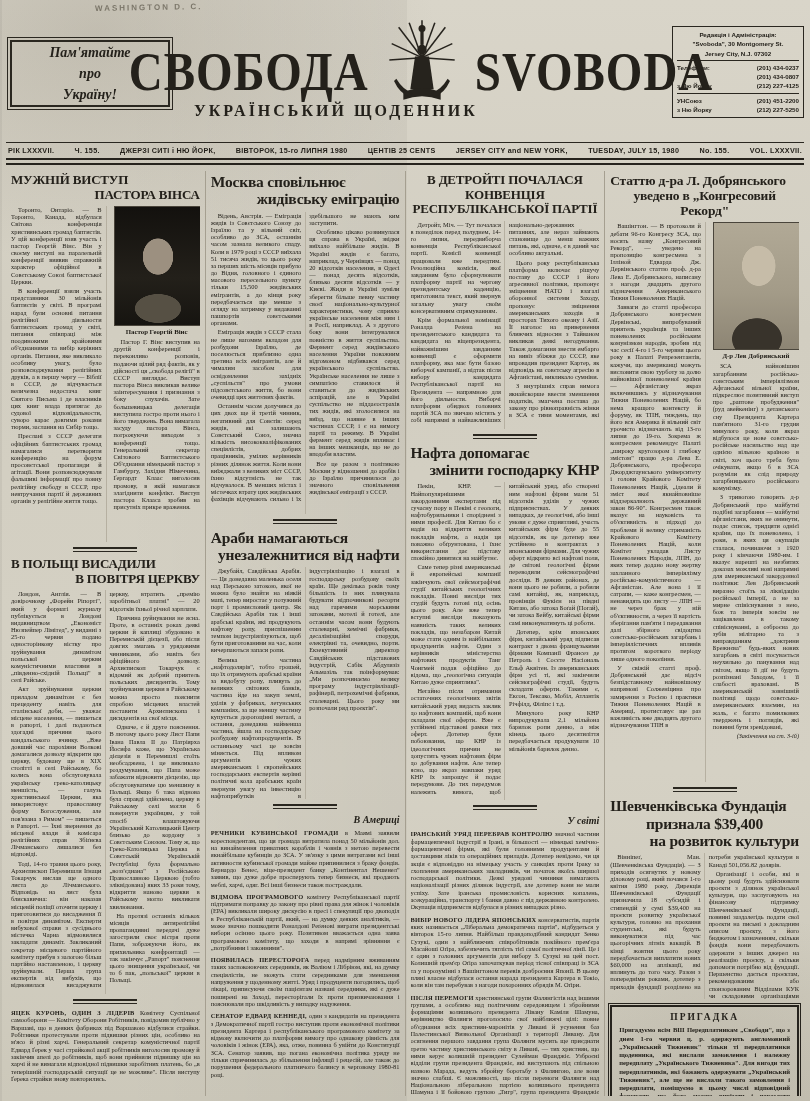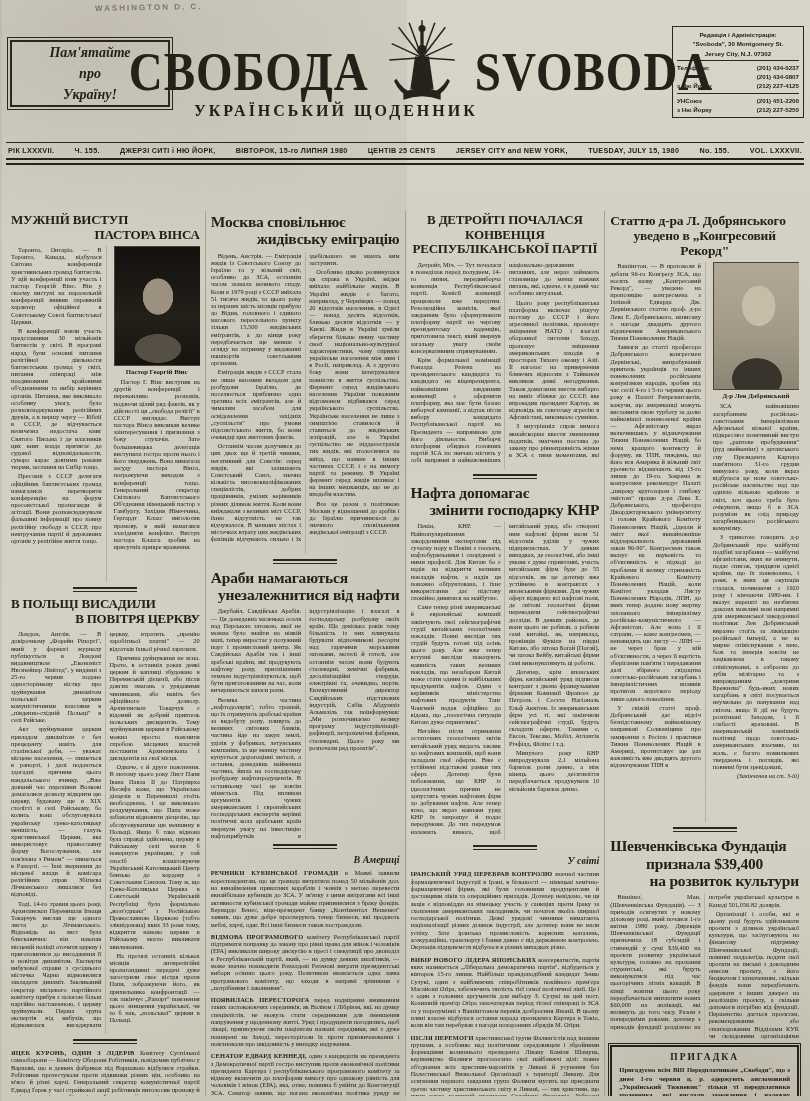--- a/index.html
+++ b/index.html
@@ -33,21 +33,21 @@
   .info-box .hdr{text-align:center;}
   .info-sep{border-top:1px solid #2a2720;margin:2px 0;}
   .info-row{display:flex;justify-content:space-between;gap:3px;}
   
   .dateline{display:flex;justify-content:space-between;align-items:center;margin:2px 6px 0;
     border-top:1.5px solid #2a2720;padding:3px 2px;font:bold 7.2px "Liberation Sans",sans-serif;
     letter-spacing:.3px;white-space:nowrap;}
   .rule-heavy{margin:0 6px;height:3px;border-top:2.5px solid #26231d;border-bottom:2px solid #26231d;}
   
   .content{display:flex;padding:6px 6px 0;height:925px;overflow:hidden;}
-  .supercol{width:25%;padding:0 5px;overflow:hidden;margin-top:40px;}
+  .supercol{width:25%;padding:0 5px;overflow:hidden;}
   .supercol + .supercol{border-left:1px solid #a59f90;}
   .hl{margin:2px 0 4px;font-weight:bold;line-height:1.12;letter-spacing:-.2px;}
   .hl span{display:block;}
   .hl .l{text-align:left}.hl .c{text-align:center}.hl .r{text-align:right}
   .hl-caps{font-size:13px;}
   .hl-mixed{font-size:15.5px;}
   .hl-small{font-size:13.5px;}
   .bodytxt{font-size:6.4px;line-height:1.12;text-align:justify;hyphens:auto;}
   .bodytxt p{margin:0 0 2px;text-indent:7px;}
   .cols2{columns:2;column-gap:8px;column-fill:auto;column-rule:1px solid #b6b0a1;overflow:hidden;}

